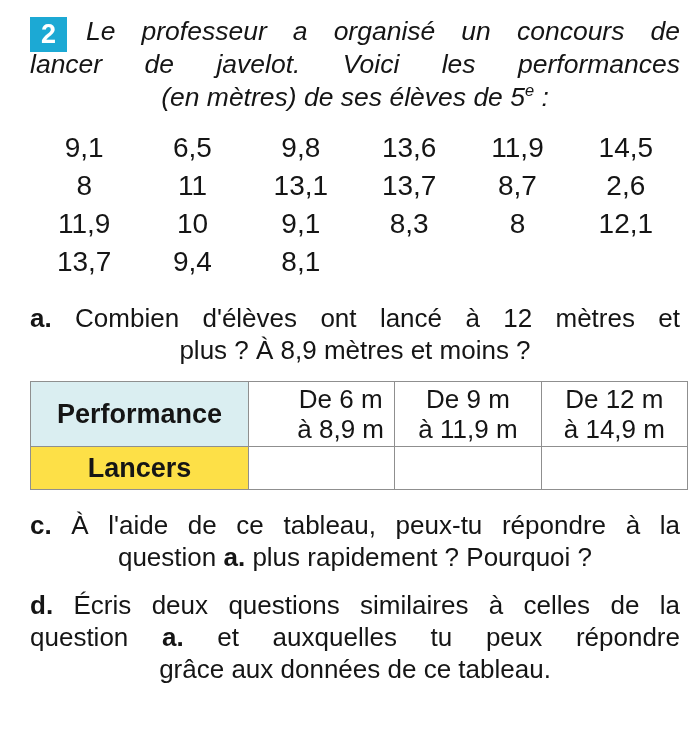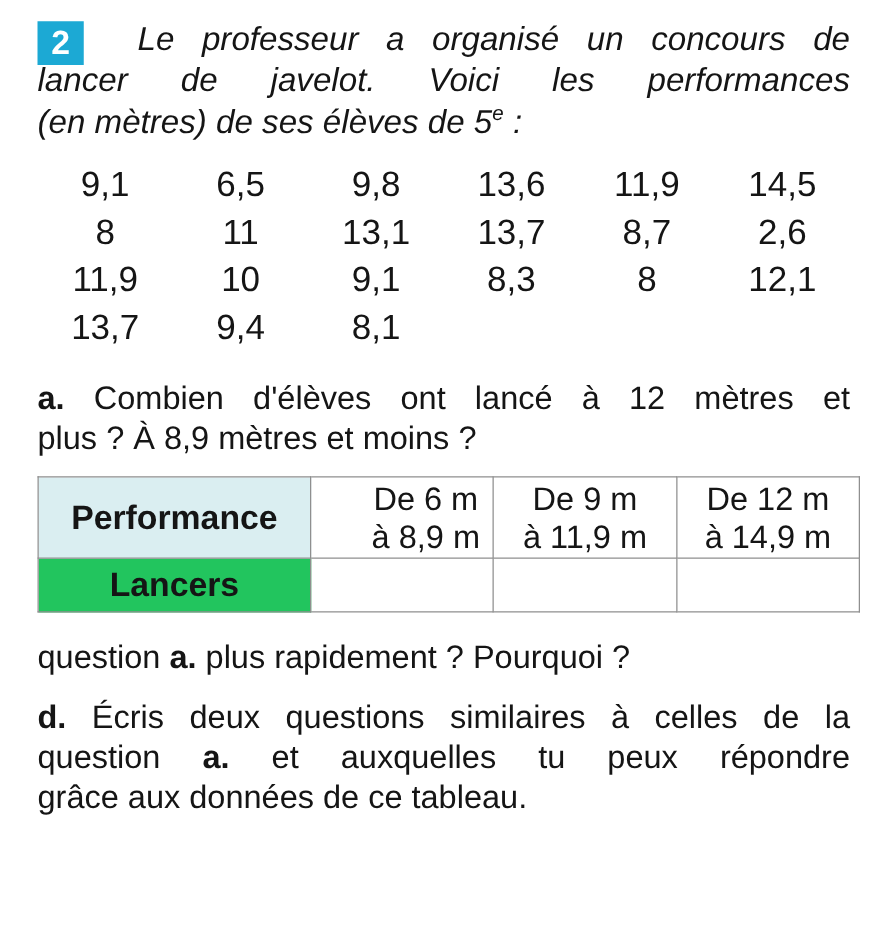--- a/index.html
+++ b/index.html
@@ -6,29 +6,29 @@
   body {
     width: 700px; height: 740px;
     background: #ffffff;
     color: #151515;
     font-family: "Liberation Sans", sans-serif;
     overflow: hidden;
   }
   .page { padding: 15px 20px 0 30px; }
 
   
-  .pline { line-height: 32px; font-size: 26px; white-space: normal; }
+  .pline { line-height: 32px; font-size: 26px; white-space: normal; text-align: center; }
   .pline.j { text-align: justify; text-align-last: justify; }
   .b { font-weight: bold; }
   sup { font-size: 0.62em; line-height: 0; }
 
   
   .intro { position: relative; font-style: italic; }
   .intro .pline { line-height: 33px; font-size: 26.5px; }
-  .intro .pline:first-child { padding-left: 80px; }
+  .intro .pline:first-child { padding-left: 56px; }
   .badge {
     position: absolute; left: 0; top: 2px;
     width: 37px; height: 35px;
     display: flex; align-items: center; justify-content: center;
     color: #ffffff; font-weight: bold; font-style: normal; font-size: 27px;
   }
 
   
   .numgrid {
     margin-top: 15px;
@@ -119,29 +119,30 @@
       <td style="border-color: rgb(143, 143, 143);">
         <div class="range">De 9 m</div>
         <div class="range">à 11,9 m</div>
       </td>
       <td style="border-color: rgb(143, 143, 143);">
         <div class="range">De 12 m</div>
         <div class="range">à 14,9 m</div>
       </td>
     </tr>
     <tr class="r2">
-      <td class="hc col-head" style="background: #22c55e; border-color: rgb(143, 143, 143);">Lancers</td>
+      <td class="hc col-head" style="background: #fde047; border-color: rgb(143, 143, 143);">Lancers</td>
       <td style="border-color: rgb(143, 143, 143);"></td>
       <td style="border-color: rgb(143, 143, 143);"></td>
       <td style="border-color: rgb(143, 143, 143);"></td>
     </tr>
   </tbody>
     </table>
 
   <div class="q-c">
+      <div class="pline j"><span class="b">c.</span><span> À l'aide de ce tableau, peux-tu répondre à la</span></div>
       <div class="pline"><span>question </span><span class="b">a.</span><span> plus rapidement ? Pourquoi ?</span></div>
     </div>
 
   <div class="q-d">
       <div class="pline j"><span class="b">d.</span><span> Écris deux questions similaires à celles de la</span></div>
       <div class="pline j"><span>question </span><span class="b">a.</span><span> et auxquelles tu peux répondre</span></div>
       <div class="pline"><span>grâce aux données de ce tableau.</span></div>
     </div>
 
 </div>

